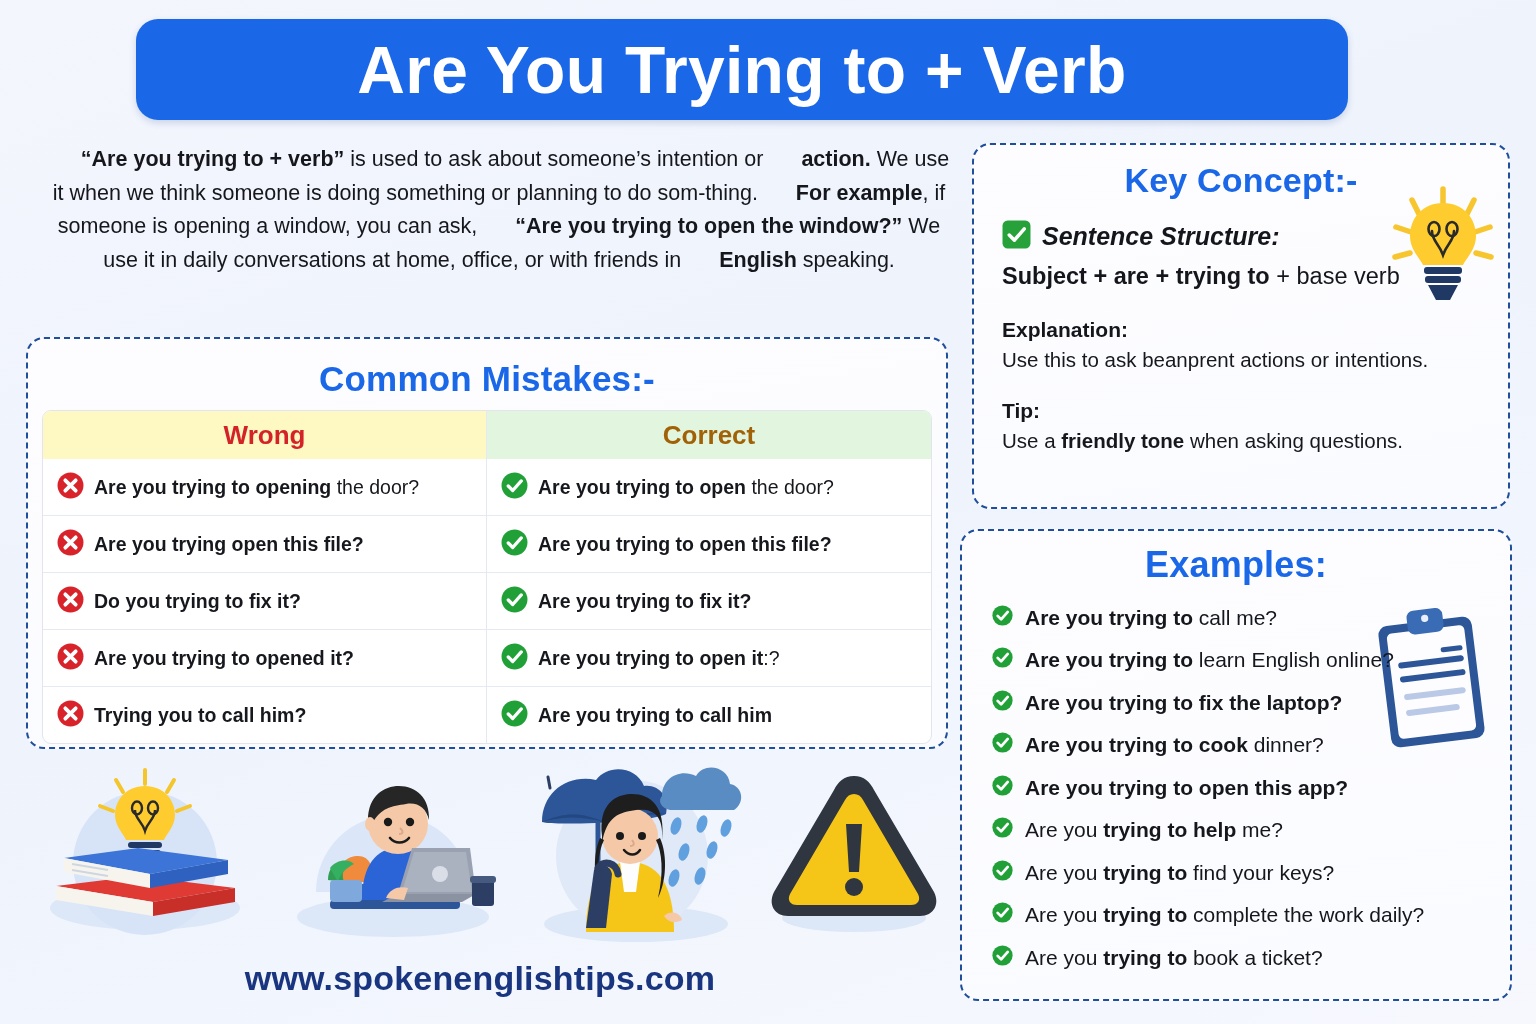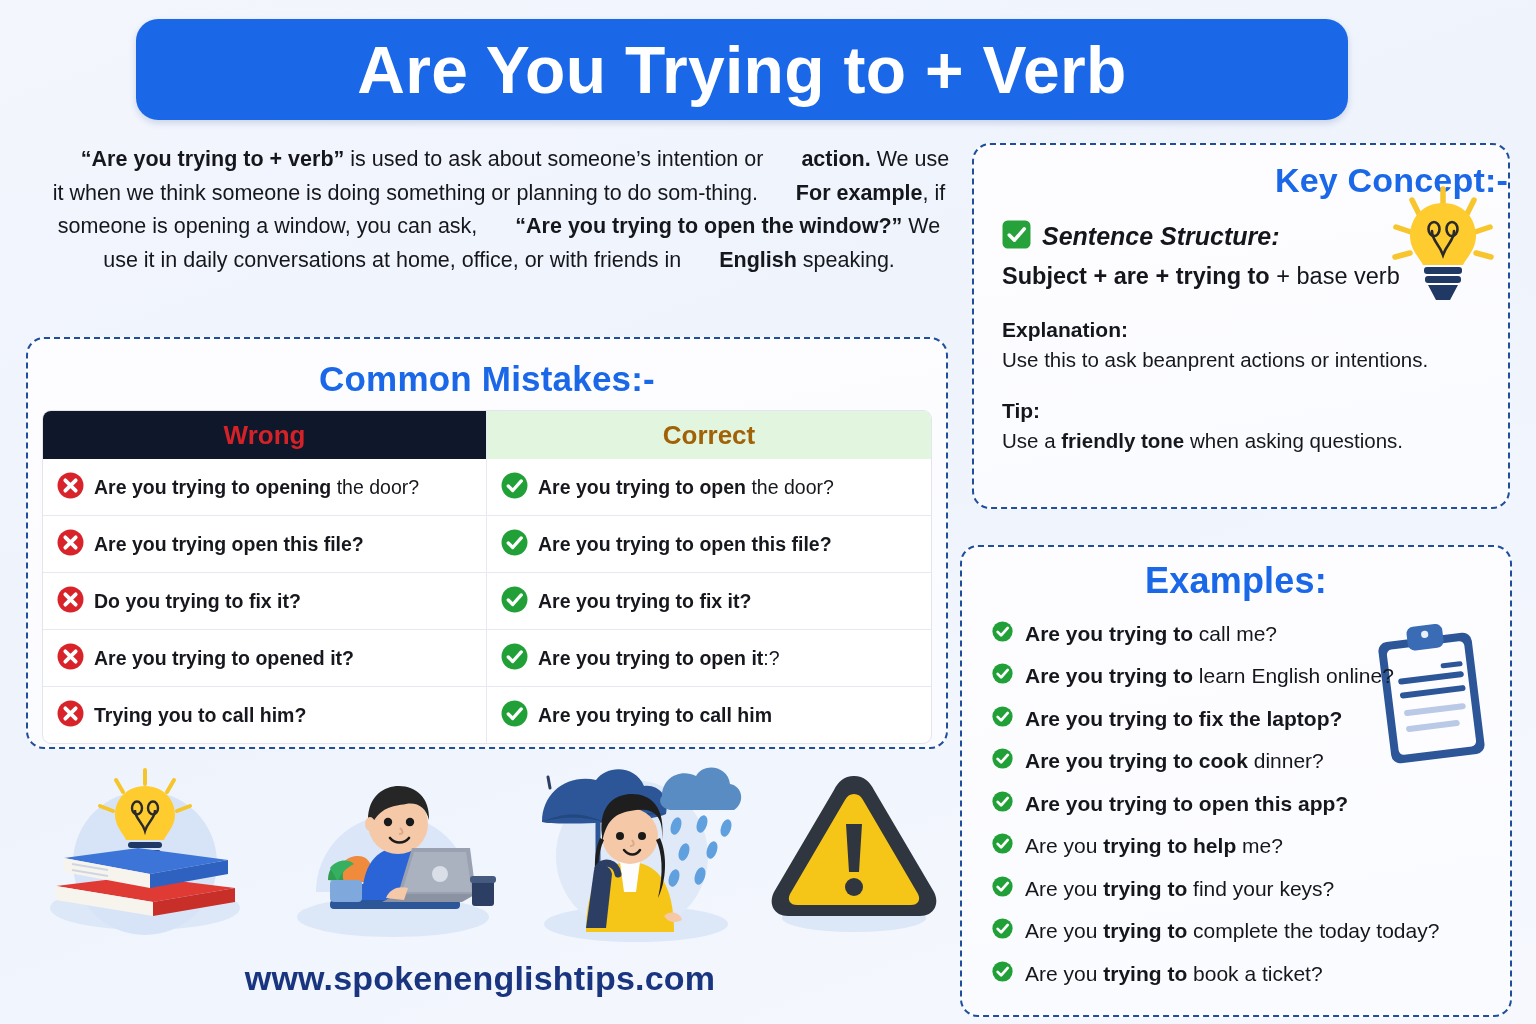--- a/index.html
+++ b/index.html
@@ -45,45 +45,45 @@
   }
   .tbl{
     margin:11px 14px 0 14px; border:1px solid #e2e5ee; border-radius:9px;
     overflow:hidden; background:#fff;
   }
   .trow{ display:flex; }
   .trow + .trow{ border-top:1px solid #e6e9f1; }
   .tcell{ width:50%; padding:10px 8px 10px 14px; display:flex; align-items:center; gap:10px; min-height:56px;}
   .tcell.left{ border-right:1px solid #e6e9f1; }
   .thead .tcell{ justify-content:center; min-height:48px; padding:6px 0;}
-  .thead .tcell.left{ background:#0f172a; }
+  .thead .tcell.left{ background:#fef9c3; }
   .thead .tcell.right{ background:#e2f5de; }
   .th-wrong{ color:#d42229; font-size:26px; font-weight:700; }
   .th-correct{ color:#a16207; font-size:26px; font-weight:700; }
   .cell-txt{ font-size:19.5px; color:#16181d; line-height:1.25; }
   .cell-txt b{ font-weight:700; }
 
   
   .ico{ flex:0 0 auto; display:block; }
 
   
   #keyconcept{ left:972px; top:143px; width:538px; height:366px; }
-  #keyconcept .panel-title{ font-size:34px; margin-top:16px;text-align:right;}
+  #keyconcept .panel-title{ font-size:34px; margin-top:16px;}
   .kc-body{ padding:6px 26px 0 28px; position:relative; z-index:2;}
   .kc-line1{ display:flex; align-items:center; gap:11px; margin-top:14px;font-style:italic;}
   .kc-struct-hd{ font-size:25px; font-weight:700; color:#14161b; }
   .kc-struct{ font-size:23.5px; color:#14161b; margin-top:8px; line-height:1.3;}
   .kc-struct b{ font-weight:700; }
   .kc-sub{ font-size:21px; font-weight:700; color:#14161b; margin-top:26px;}
   .kc-txt{ font-size:20.5px; color:#16181d; margin-top:5px; line-height:1.3;}
   .kc-txt b{font-weight:700;}
   .bulb-wrap{ position:absolute; right:14px; top:38px; z-index:1;}
 
   
-  #examples{ left:960px; top:545px; width:552px; height:472px; }
+  #examples{ left:960px; top:529px; width:552px; height:472px; }
   #examples .panel-title{ font-size:36px; margin-top:13px;}
   .ex-list{ margin:10px 0 0 30px; position:relative; z-index:2;}
   .ex-item{ display:flex; align-items:center; gap:12px; height:42.5px;}
   .ex-txt{ font-size:21px; color:#15171c; line-height:1.2; white-space:nowrap;}
   .ex-txt b{ font-weight:700; }
   .clip-wrap{ position:absolute; right:18px; top:72px; z-index:1; }
 
   
   .illus{ position:absolute; }
   #il1{ left:38px; top:758px; }
@@ -319,21 +319,21 @@
               <circle cx="13" cy="13" r="12.5" fill="#21a038"></circle>
               <path d="M7 13.5 L11.3 17.8 L19.5 8.6" fill="none" stroke="#fff" stroke-width="3.4" stroke-linecap="round" stroke-linejoin="round"></path>
             </svg></span>
           <span class="ex-txt"><span>Are you </span><b>trying to</b><span> find your keys?</span></span>
         </div>
         <div class="ex-item">
           <span class="ico"><svg width="21" height="21" viewBox="0 0 26 26">
               <circle cx="13" cy="13" r="12.5" fill="#21a038"></circle>
               <path d="M7 13.5 L11.3 17.8 L19.5 8.6" fill="none" stroke="#fff" stroke-width="3.4" stroke-linecap="round" stroke-linejoin="round"></path>
             </svg></span>
-          <span class="ex-txt"><span>Are you </span><b>trying to</b><span> complete the today today?</span></span>
+          <span class="ex-txt"><span>Are you </span><b>trying to</b><span> complete the work daily?</span></span>
         </div>
         <div class="ex-item">
           <span class="ico"><svg width="21" height="21" viewBox="0 0 26 26">
               <circle cx="13" cy="13" r="12.5" fill="#21a038"></circle>
               <path d="M7 13.5 L11.3 17.8 L19.5 8.6" fill="none" stroke="#fff" stroke-width="3.4" stroke-linecap="round" stroke-linejoin="round"></path>
             </svg></span>
           <span class="ex-txt"><span>Are you </span><b>trying to</b><span> book a ticket?</span></span>
         </div>
       </div>
   </div>

